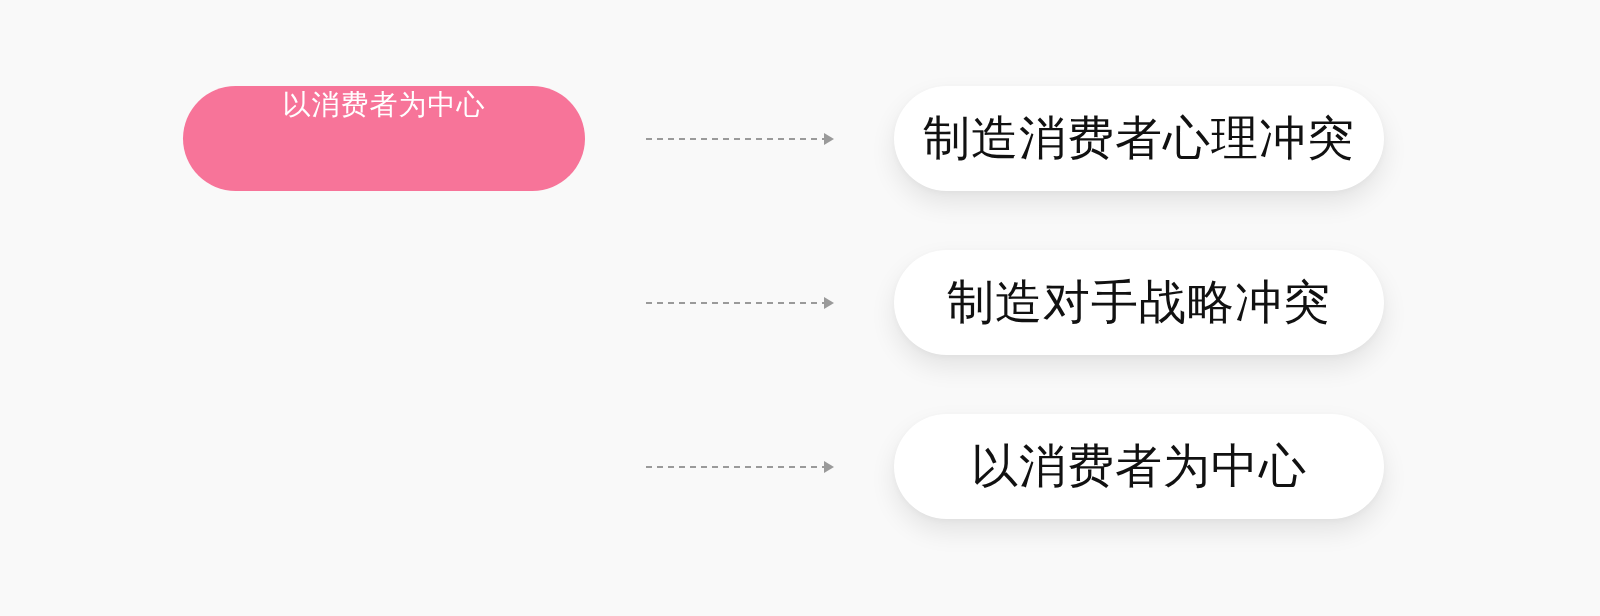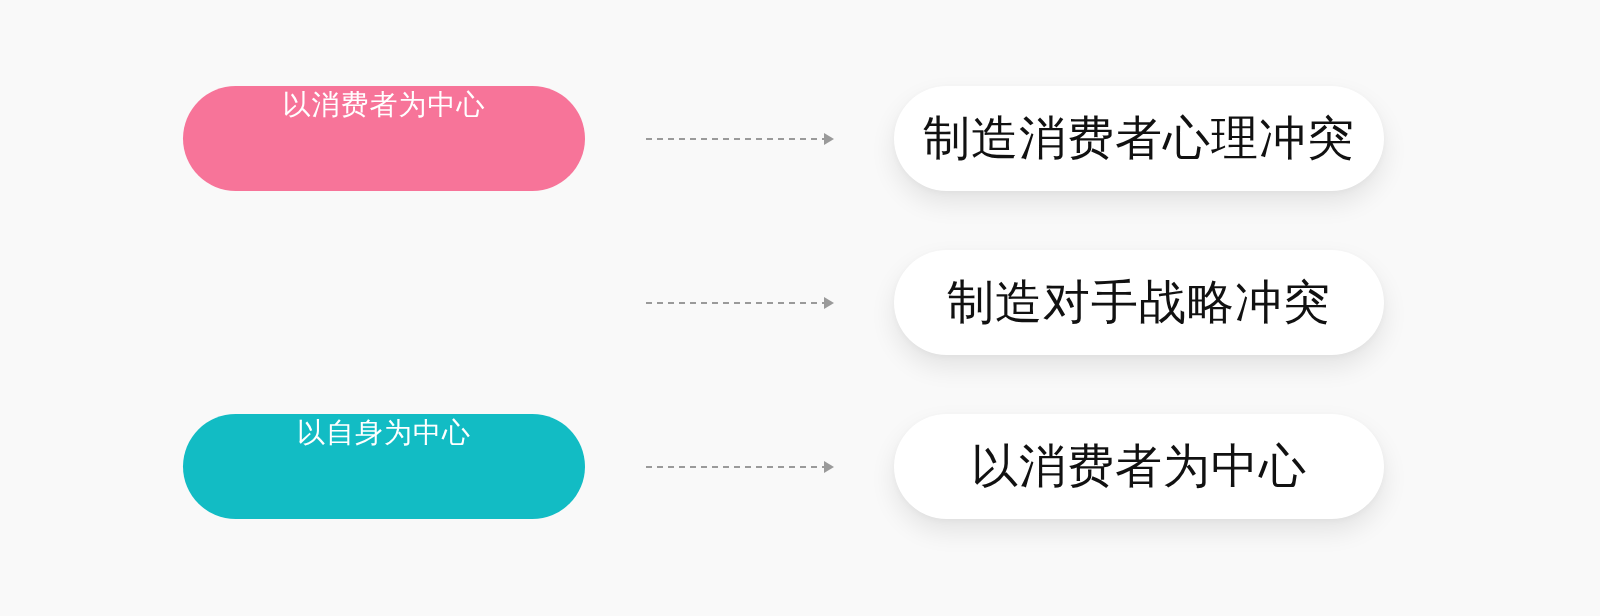--- a/index.html
+++ b/index.html
@@ -46,23 +46,20 @@
   <svg class="arrow" viewBox="0 0 190 16">
     <line x1="0" y1="8" x2="178" y2="8" stroke="#9a9a9a" stroke-width="2" stroke-dasharray="6,5"></line>
     <polygon points="178,2 188,8 178,14" fill="#9a9a9a"></polygon>
   </svg>
   <div class="pill-right">
     <span>制造对手战略冲突</span>
   </div>
 </div>
 
 <div class="row" style="top:414px;">
-  <div class="pill-left" style="background:#12bcc4;">
-    <span>以自身为中心</span>
-  </div>
   <svg class="arrow" viewBox="0 0 190 16">
     <line x1="0" y1="8" x2="178" y2="8" stroke="#9a9a9a" stroke-width="2" stroke-dasharray="6,5"></line>
     <polygon points="178,2 188,8 178,14" fill="#9a9a9a"></polygon>
   </svg>
   <div class="pill-right">
     <span>以消费者为中心</span>
   </div>
 </div>
 
 </body></html>

